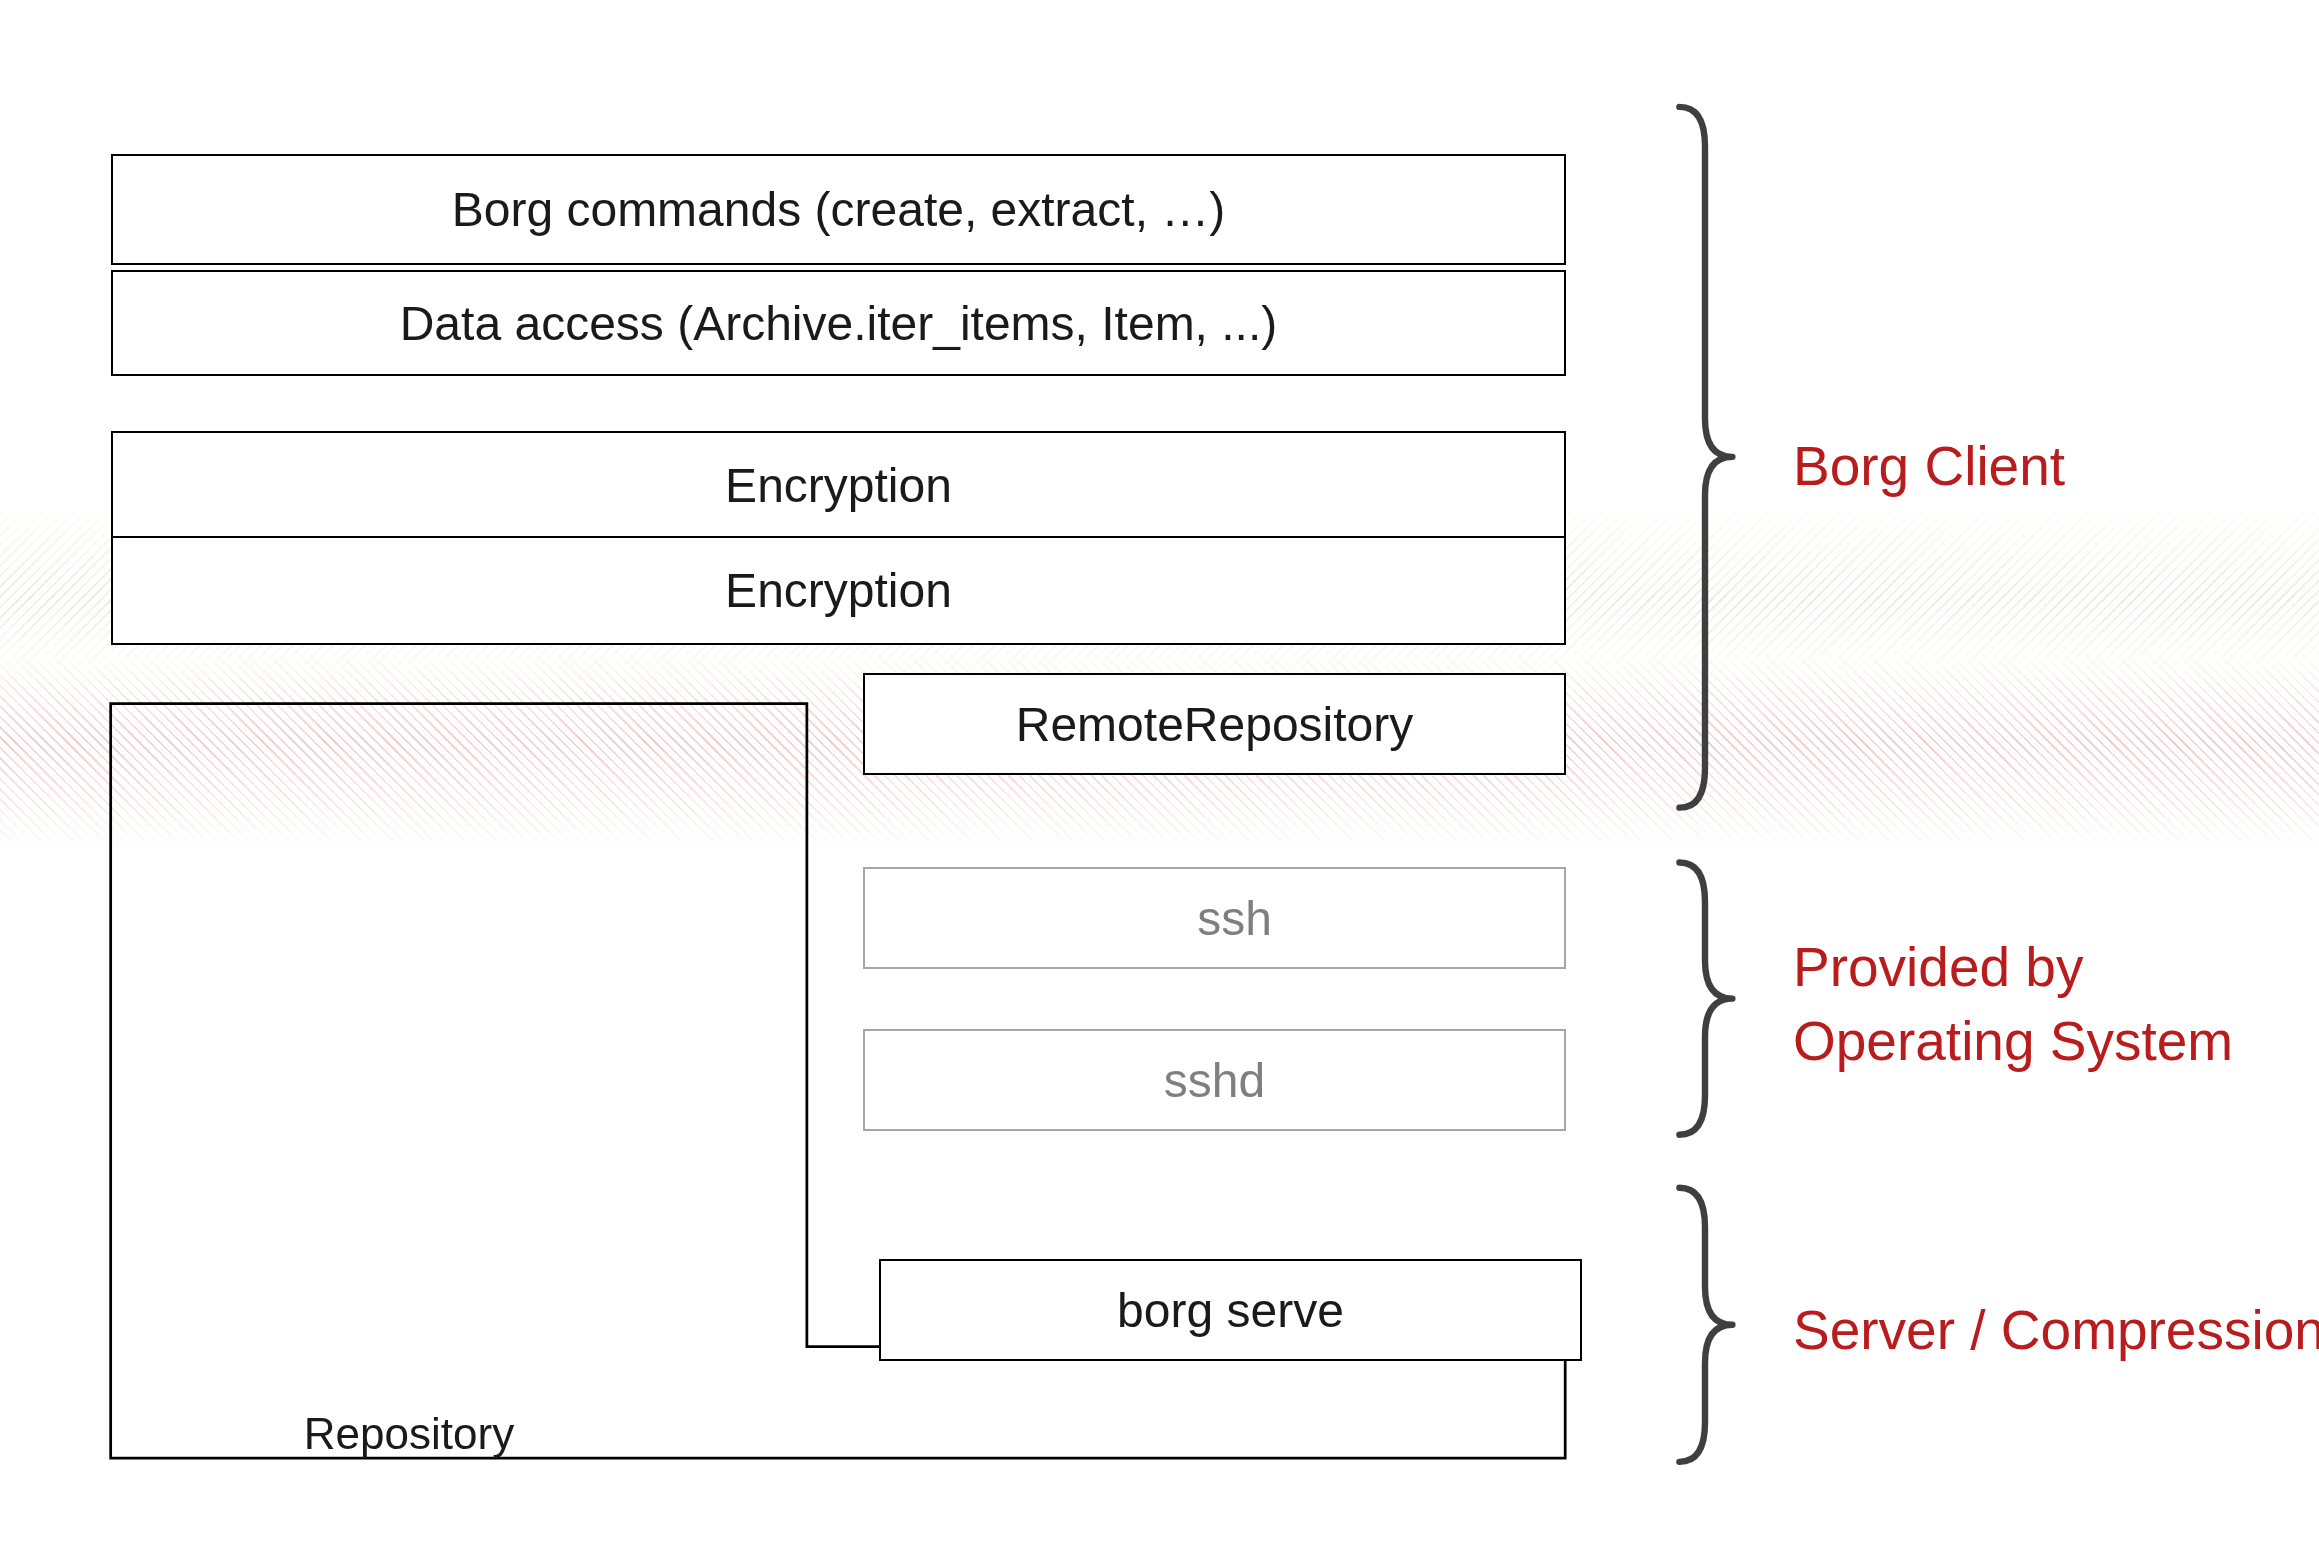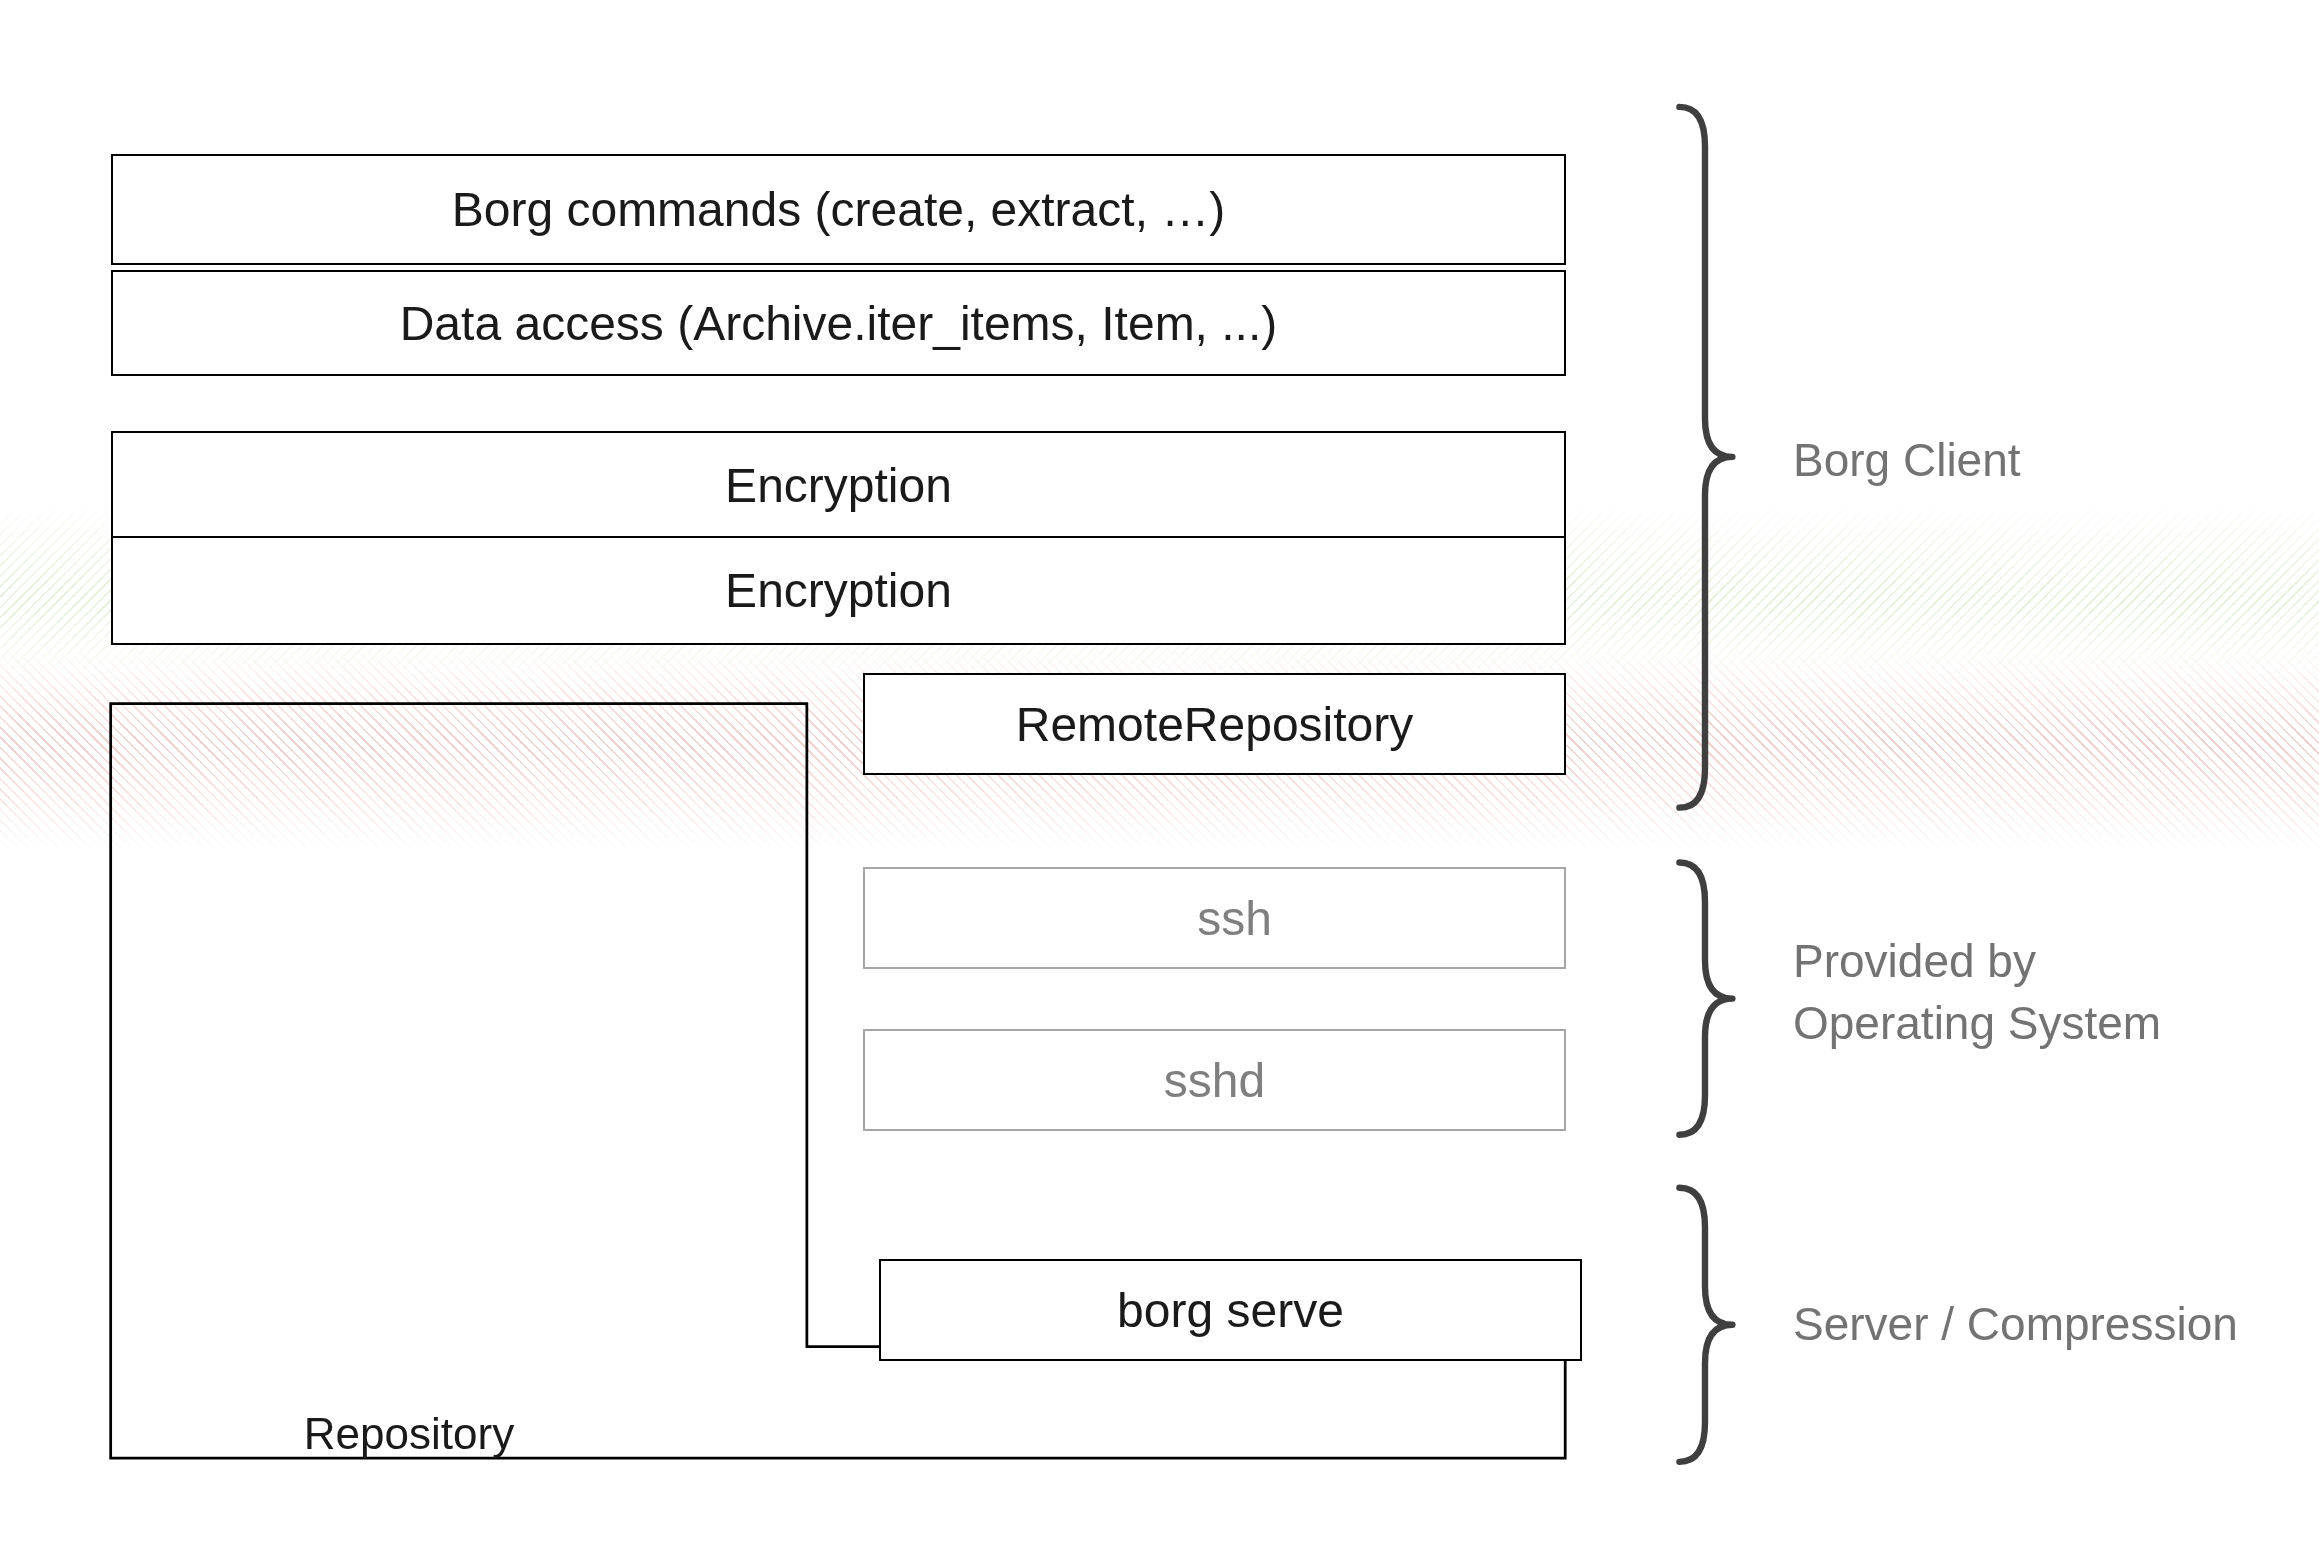--- a/index.html
+++ b/index.html
@@ -78,25 +78,25 @@
     display: flex;
     align-items: flex-end;
     justify-content: center;
     font-size: 44px;
     z-index: 2;
     pointer-events: none;
   }
   .brace-label {
     position: absolute;
     left: 1793px;
-    font-size: 46px;
+    font-size: 55px;
     line-height: 1.35;
     z-index: 2;
     white-space: nowrap;
-    color: #737373;
+    color: #b91c1c;
   }
   #label-borg-client { top: 429px; }
   #label-provided-os { top: 930px; }
   #label-server-repo { top: 1293px; }
 </style>
 </head>
 <body>
 
 <div id="canvas">
 

